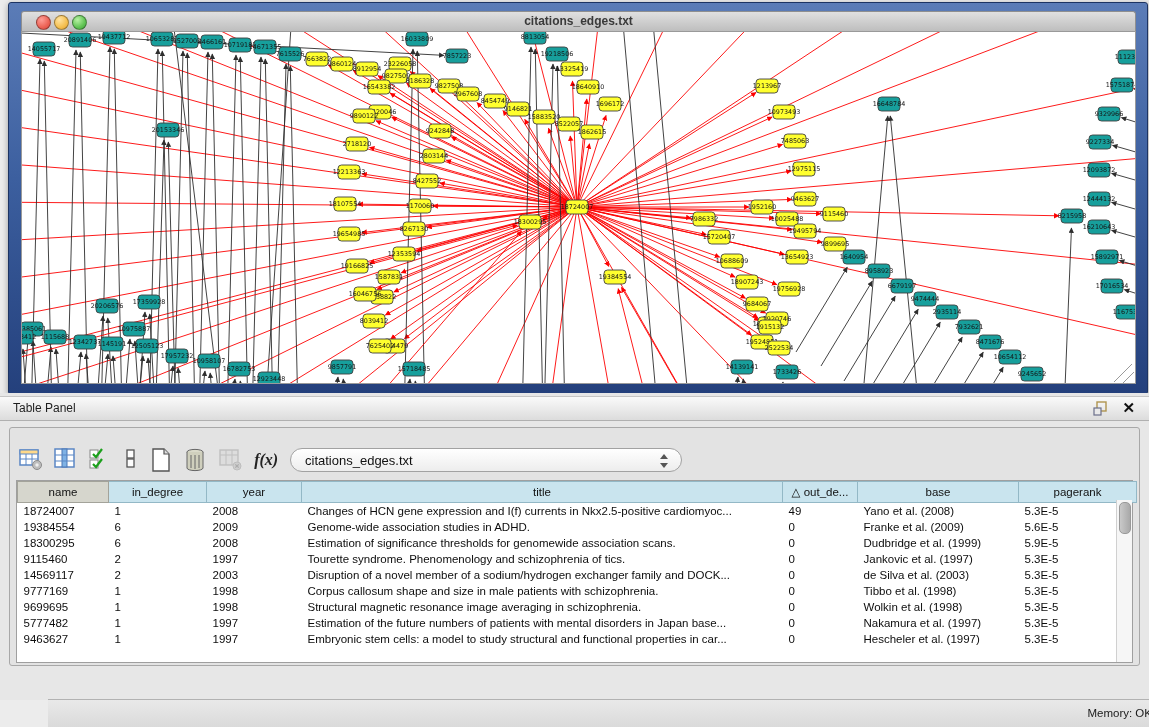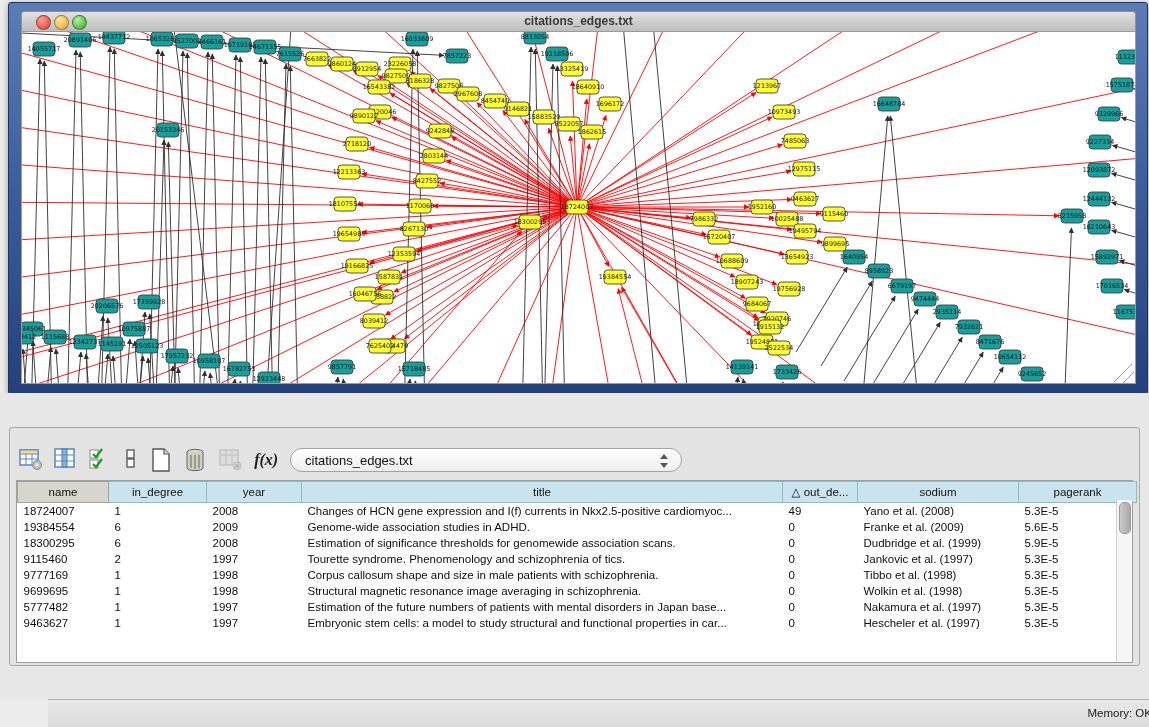--- a/index.html
+++ b/index.html
@@ -733,20 +733,30 @@
         <line class="grip" x1="1092" y1="350" x2="1110" y2="332"></line>
         <line class="grip" x1="1100" y1="352" x2="1112" y2="340"></line>
       </g>
     </svg>
   </div>
 </div>
 
 <div id="splitter-handle">▲</div>
 
 <div id="table-panel">
+  <div id="tp-header">
+    <span id="tp-title">Table Panel</span>
+    <span id="tp-float">
+      <svg width="16" height="15" viewBox="0 0 16 15">
+        <rect x="4" y="1" width="9" height="9" fill="none" stroke="#b09550" stroke-width="1.4"></rect>
+        <rect x="1" y="7" width="7" height="7" fill="#e9e9e9" stroke="#6b6f8a" stroke-width="1.2"></rect>
+      </svg>
+    </span>
+    <span id="tp-close">✕</span>
+  </div>
 
   <div id="tp-inner">
     <div id="tp-toolbar">
       <span class="tbtn">
         <svg width="26" height="26" viewBox="0 0 26 26">
           <rect x="2" y="4" width="18" height="15" fill="#fff" stroke="#5b87c5" stroke-width="1.5"></rect>
           <rect x="2" y="4" width="18" height="4" fill="#ffd98a" stroke="#5b87c5"></rect>
           <line x1="8" y1="8" x2="8" y2="19" stroke="#5b87c5"></line>
             <line x1="14" y1="8" x2="14" y2="19" stroke="#5b87c5"></line>
           <line x1="2" y1="13" x2="20" y2="13" stroke="#5b87c5"></line>
@@ -816,21 +826,21 @@
         <thead>
           <tr>
             <th class="cw0 key">name</th>
             <th class="cw1">in_degree</th>
             <th class="cw2">year</th>
             <th class="cw3">title</th>
             <th class="cw4">
               <span>△</span>
               <span>out_de...</span>
             </th>
-            <th class="cw5">sodium</th>
+            <th class="cw5">base</th>
             <th class="cw6">pagerank</th>
           </tr>
         </thead>
         <tbody id="tbody">
             <tr>
               <td class="cw0">18724007</td>
               <td class="cw1">1</td>
               <td class="cw2">2008</td>
               <td class="cw3">Changes of HCN gene expression and I(f) currents in Nkx2.5-positive cardiomyoc...</td>
               <td class="cw4">49</td>
@@ -855,20 +865,29 @@
               <td class="cw5">Dudbridge et al. (1999)</td>
               <td class="cw6">5.9E-5</td>
             </tr>
             <tr>
               <td class="cw0">9115460</td>
               <td class="cw1">2</td>
               <td class="cw2">1997</td>
               <td class="cw3">Tourette syndrome. Phenomenology and schizophrenia of tics.</td>
               <td class="cw4">0</td>
               <td class="cw5">Jankovic et al. (1997)</td>
+              <td class="cw6">5.3E-5</td>
+            </tr>
+            <tr>
+              <td class="cw0">14569117</td>
+              <td class="cw1">2</td>
+              <td class="cw2">2003</td>
+              <td class="cw3">Disruption of a novel member of a sodium/hydrogen exchanger family and DOCK...</td>
+              <td class="cw4">0</td>
+              <td class="cw5">de Silva et al. (2003)</td>
               <td class="cw6">5.3E-5</td>
             </tr>
             <tr>
               <td class="cw0">9777169</td>
               <td class="cw1">1</td>
               <td class="cw2">1998</td>
               <td class="cw3">Corpus callosum shape and size in male patients with schizophrenia.</td>
               <td class="cw4">0</td>
               <td class="cw5">Tibbo et al. (1998)</td>
               <td class="cw6">5.3E-5</td>

